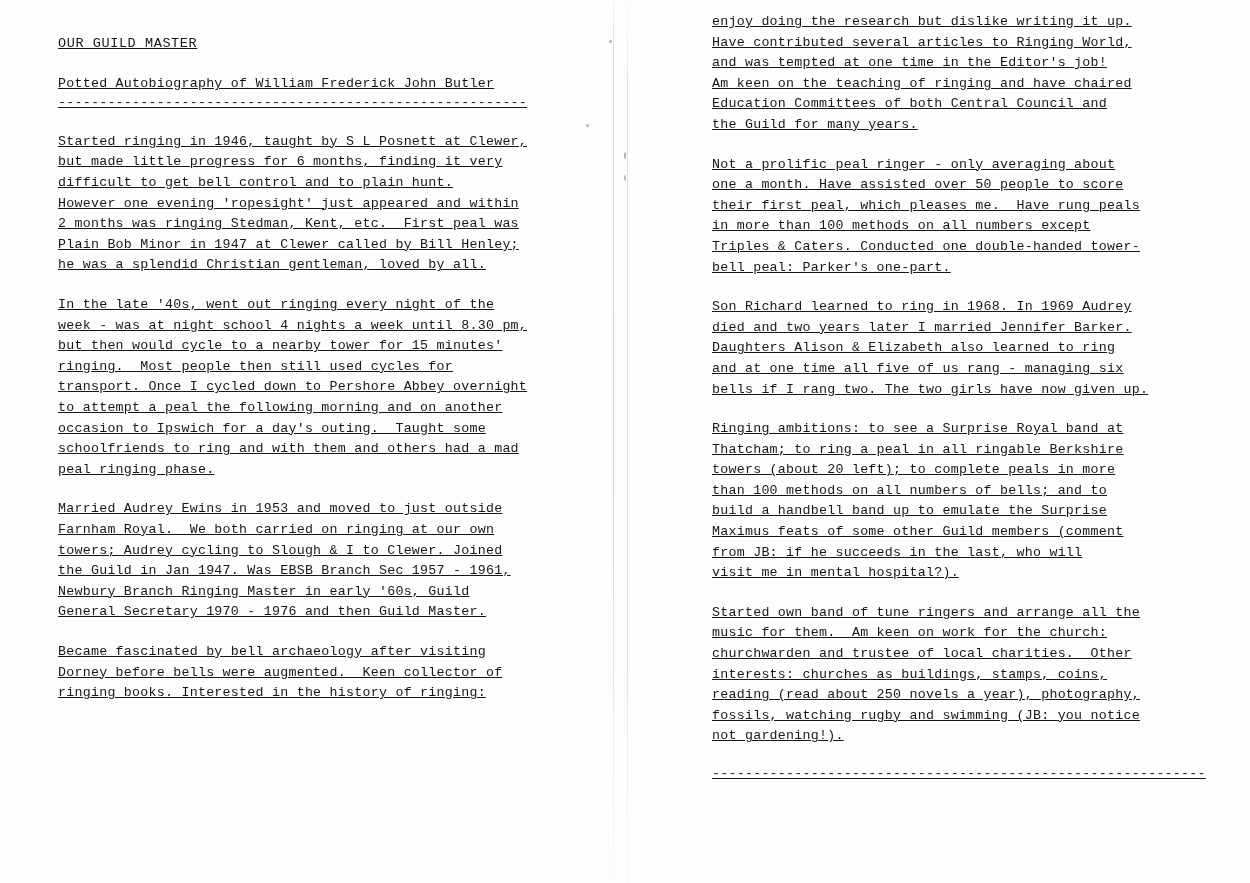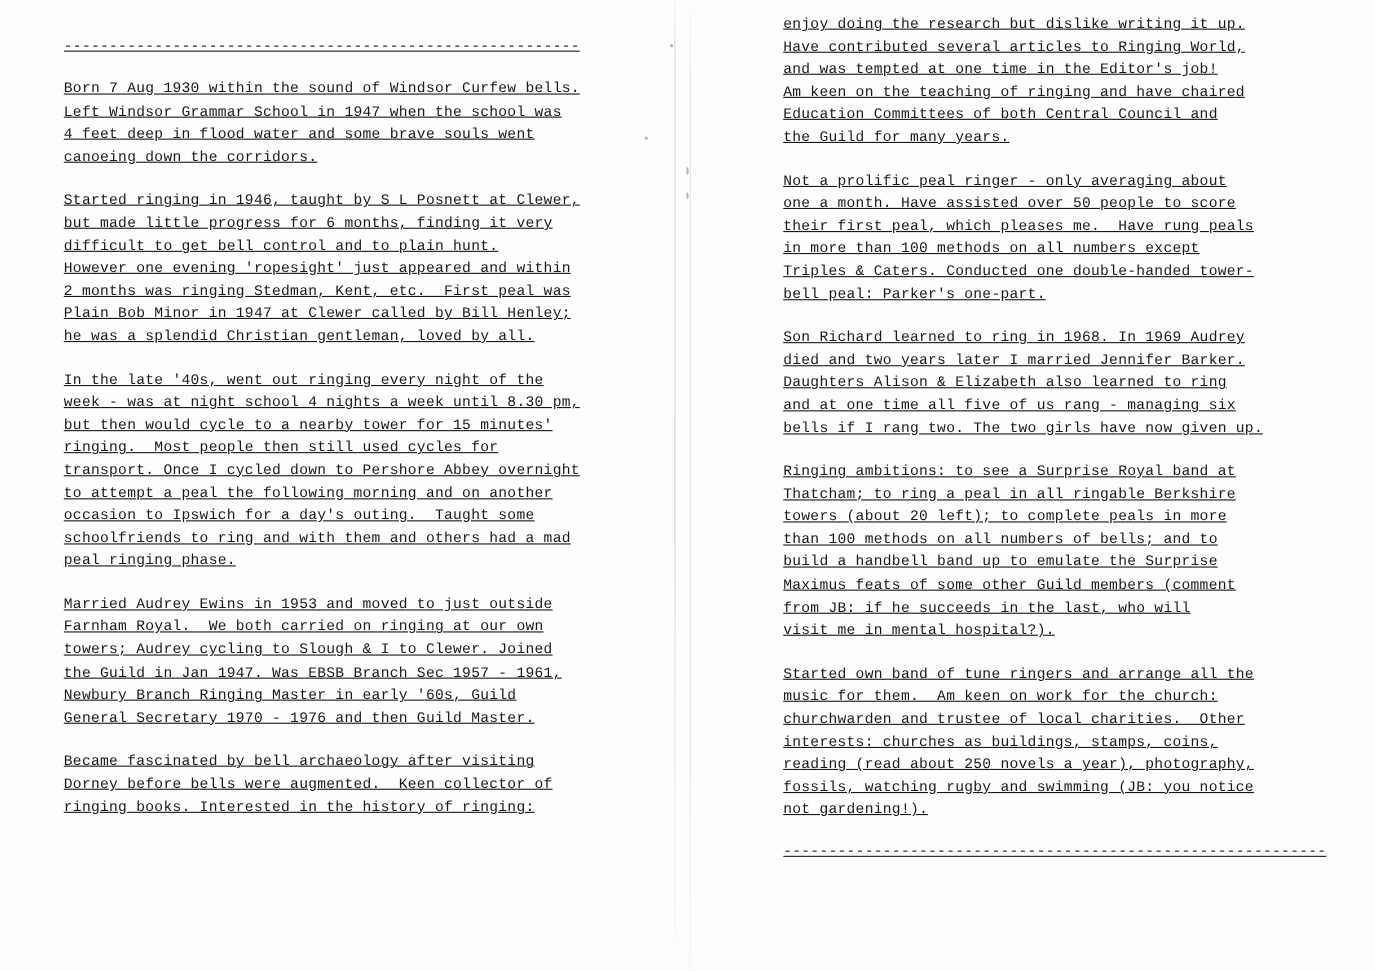--- a/index.html
+++ b/index.html
@@ -106,28 +106,26 @@
 
   <div class="fold"></div>
   <div class="fold2"></div>
 
   <div class="speck" style="left:609px; top:40px; width:3px; height:3px;"></div>
   <div class="speck" style="left:586px; top:124px; width:3px; height:3px;"></div>
   <div class="speck" style="left:624px; top:152px; width:2px; height:7px;"></div>
   <div class="speck" style="left:624px; top:175px; width:2px; height:6px;"></div>
 
   <div class="column col-left">
+    <h1 class="heading">OUR GUILD MASTER</h1>
 
 
+    <p class="title-line">Potted Autobiography of William Frederick John Butler</p>
     <p class="rule">---------------------------------------------------------</p>
 
-    <p class="para">Born 7 Aug 1930 within the sound of Windsor Curfew bells.
-Left Windsor Grammar School in 1947 when the school was
-4 feet deep in flood water and some brave souls went
-canoeing down the corridors.</p>
     <p class="para">Started ringing in 1946, taught by S L Posnett at Clewer,
 but made little progress for 6 months, finding it very
 difficult to get bell control and to plain hunt.
 However one evening 'ropesight' just appeared and within
 2 months was ringing Stedman, Kent, etc.  First peal was
 Plain Bob Minor in 1947 at Clewer called by Bill Henley;
 he was a splendid Christian gentleman, loved by all.</p>
     <p class="para">In the late '40s, went out ringing every night of the
 week - was at night school 4 nights a week until 8.30 pm,
 but then would cycle to a nearby tower for 15 minutes'

